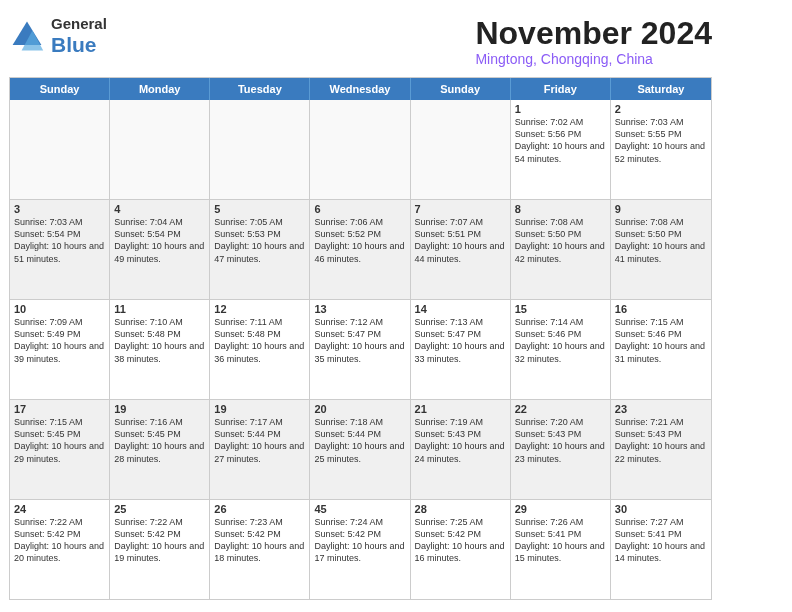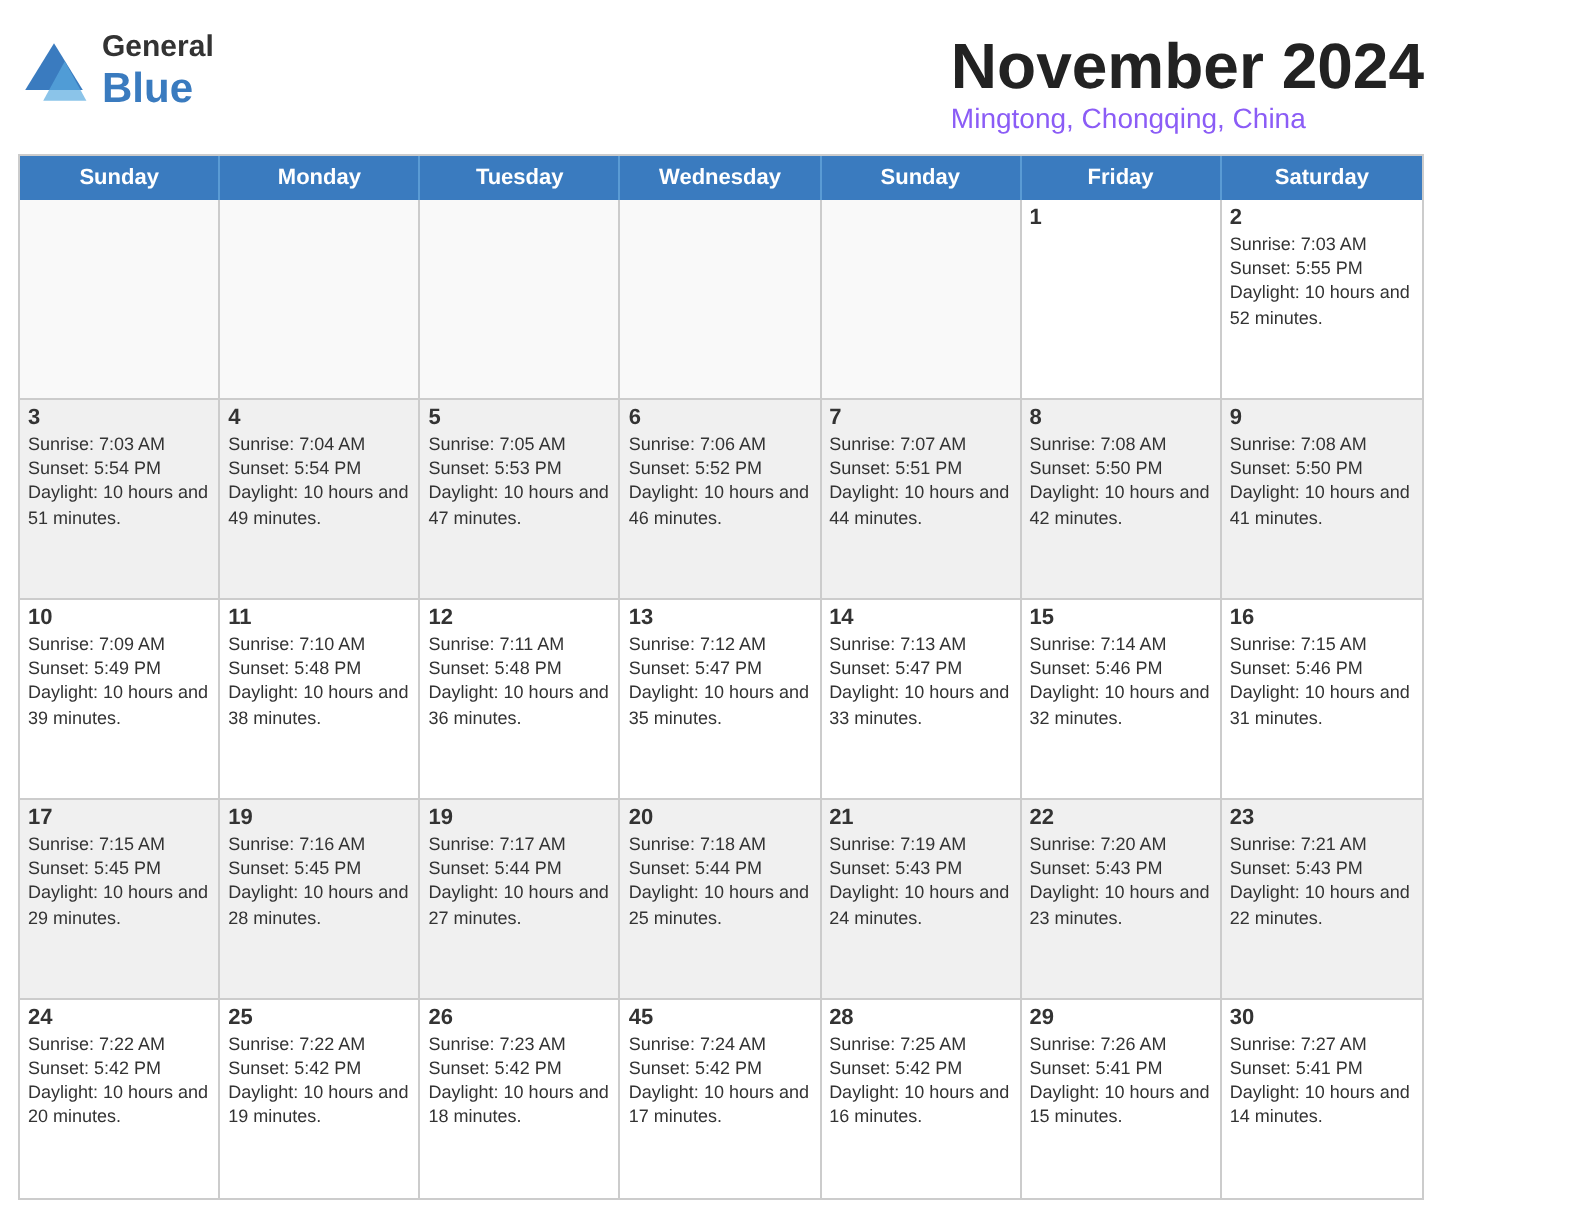--- a/index.html
+++ b/index.html
@@ -149,20 +149,23 @@
       </div>
     <div class="cal-body" id="cal-body">
         <div class="cal-row">
           <div class="cal-cell empty"></div>
           <div class="cal-cell empty"></div>
           <div class="cal-cell empty"></div>
           <div class="cal-cell empty"></div>
           <div class="cal-cell empty"></div>
           <div class="cal-cell">
             <span class="day-num">1</span>
+            <div class="day-info" style="white-space: pre-line;">Sunrise: 7:02 AM
+Sunset: 5:56 PM
+Daylight: 10 hours and 54 minutes.</div>
           </div>
           <div class="cal-cell">
             <span class="day-num">2</span>
             <div class="day-info" style="white-space: pre-line;">Sunrise: 7:03 AM
 Sunset: 5:55 PM
 Daylight: 10 hours and 52 minutes.</div>
           </div>
         </div>
         <div class="cal-row">
           <div class="cal-cell shade">

